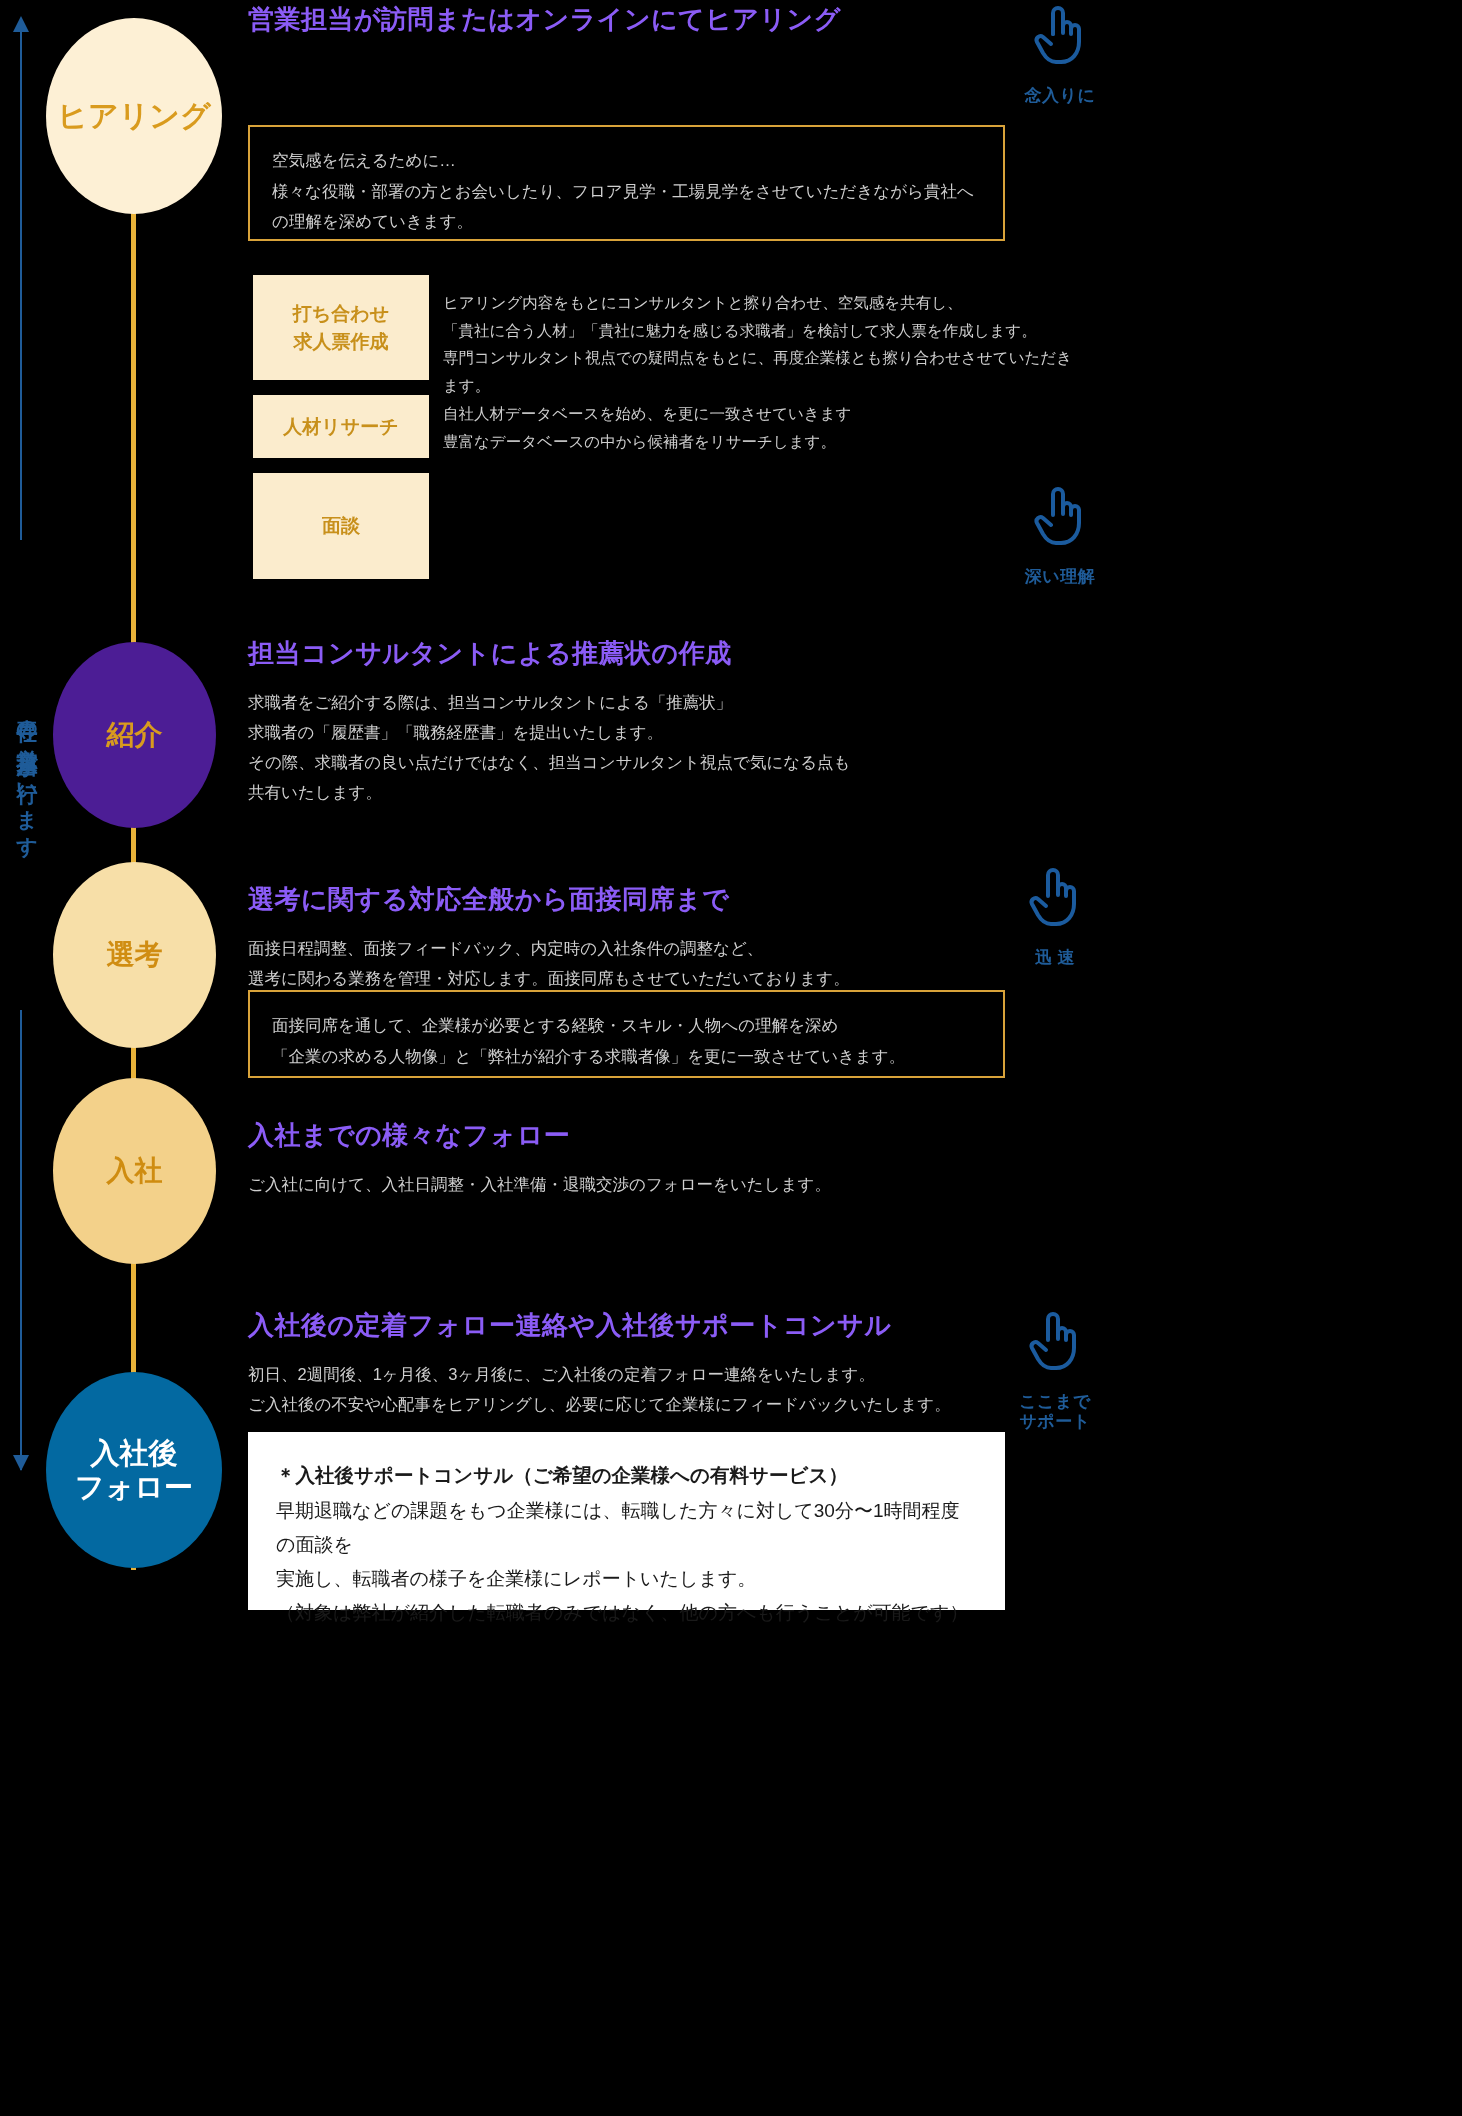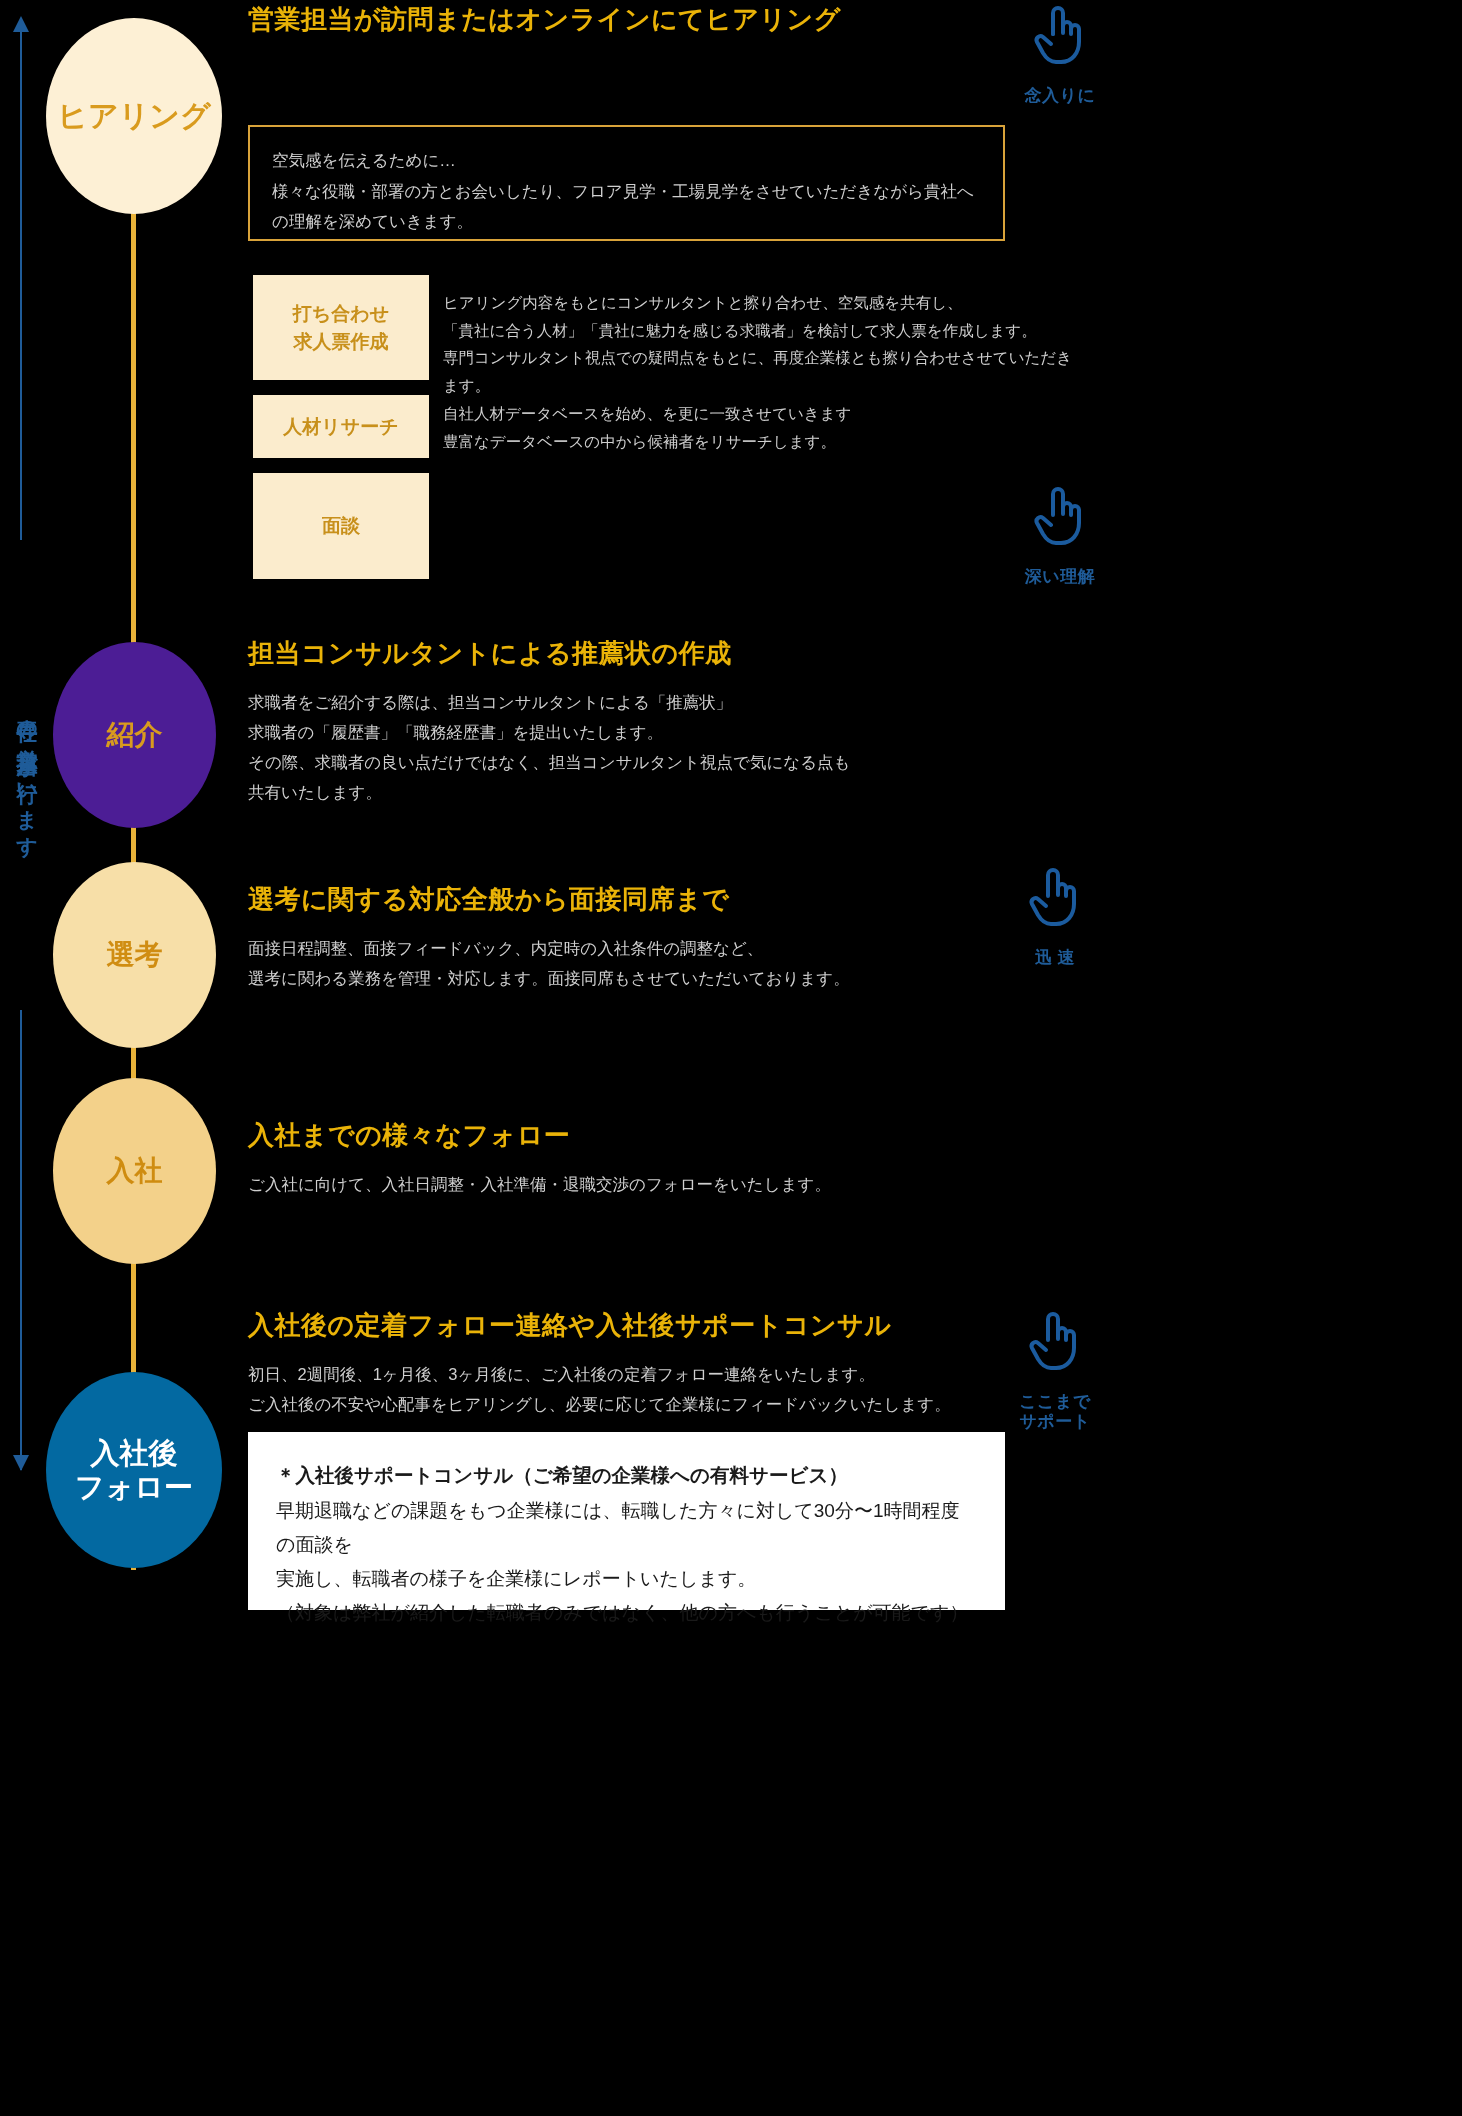--- a/index.html
+++ b/index.html
@@ -70,21 +70,21 @@
     line-height:1.18;
     z-index:3;
   }
 
   
   .blk{position:absolute;left:248px;}
   .blk h3{
     margin:0 0 16px 0;
     font-size:26px;
     font-weight:700;
-    color:#eab308;
+    color:#8b5cf6;
     letter-spacing:0.5px;
   }
   .blk p{
     margin:0;
     font-size:16.5px;
     line-height:1.82;
     color:#cfcfcf;
     font-weight:400;
   }
 
@@ -233,20 +233,24 @@
 その際、求職者の良い点だけではなく、担当コンサルタント視点で気になる点も
 共有いたします。</p>
   </div>
 
   <div class="blk" style="top:882px;width:800px;">
     <h3>選考に関する対応全般から面接同席まで</h3>
     <p style="white-space:pre-line;">面接日程調整、面接フィードバック、内定時の入社条件の調整など、
 選考に関わる業務を管理・対応します。面接同席もさせていただいております。</p>
   </div>
 
+  <div class="note" style="top:990px;width:757px;height:88px;">
+    <p style="white-space:pre-line;">面接同席を通して、企業様が必要とする経験・スキル・人物への理解を深め
+「企業の求める人物像」と「弊社が紹介する求職者像」を更に一致させていきます。</p>
+  </div>
 
   <div class="blk" style="top:1118px;width:800px;">
     <h3>入社までの様々なフォロー</h3>
     <p>ご入社に向けて、入社日調整・入社準備・退職交渉のフォローをいたします。</p>
   </div>
 
   <div class="blk" style="top:1308px;width:790px;">
     <h3>入社後の定着フォロー連絡や入社後サポートコンサル</h3>
     <p style="white-space:pre-line;">初日、2週間後、1ヶ月後、3ヶ月後に、ご入社後の定着フォロー連絡をいたします。
 ご入社後の不安や心配事をヒアリングし、必要に応じて企業様にフィードバックいたします。</p>

